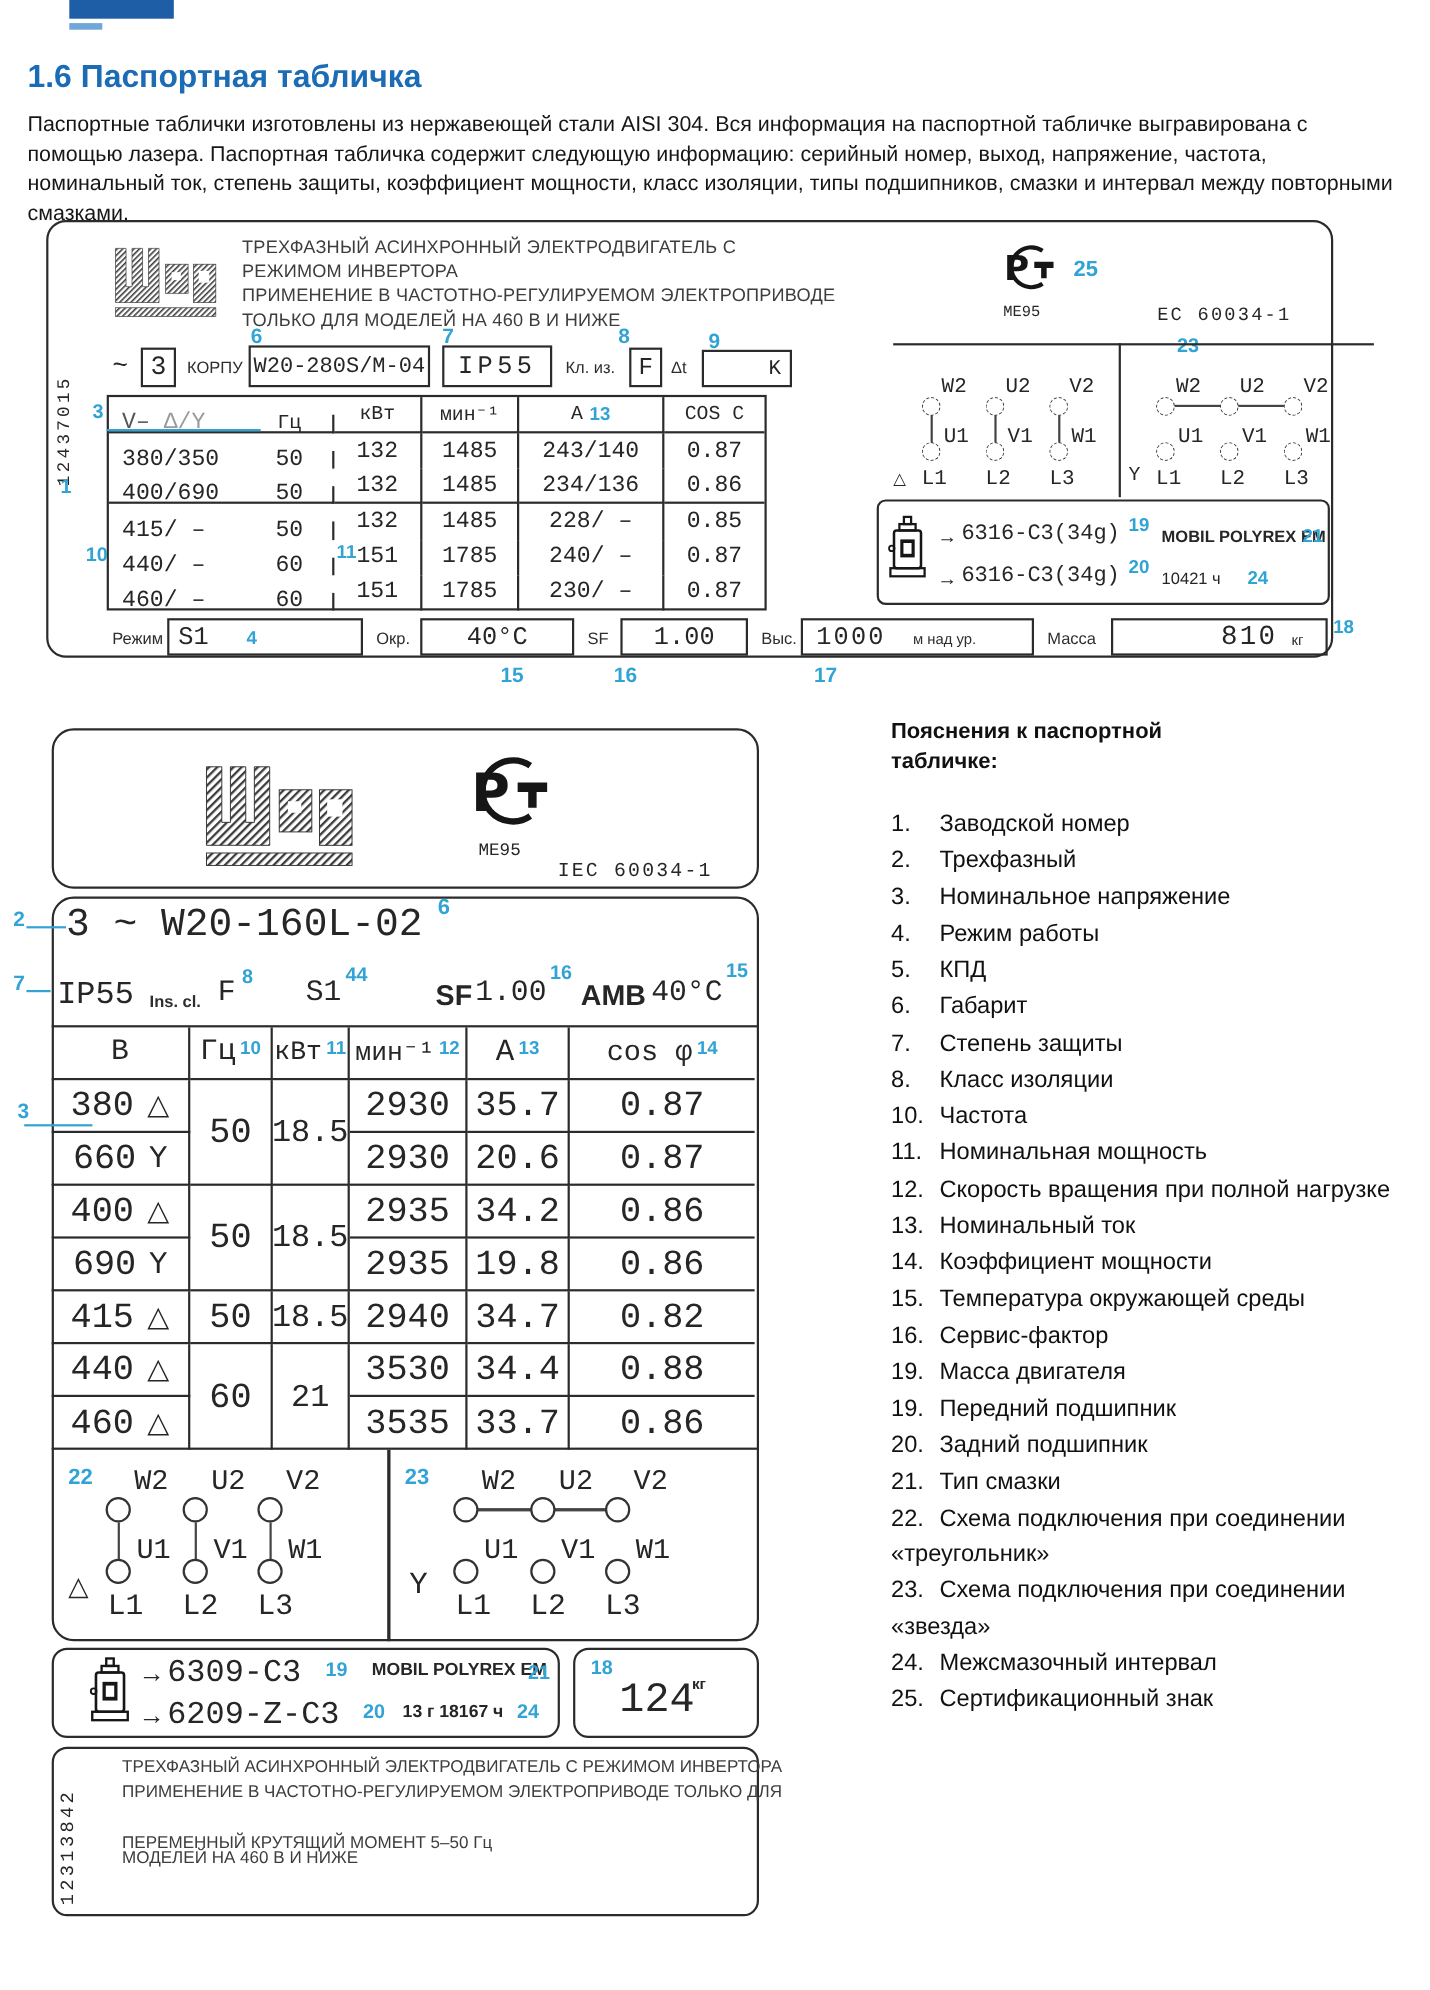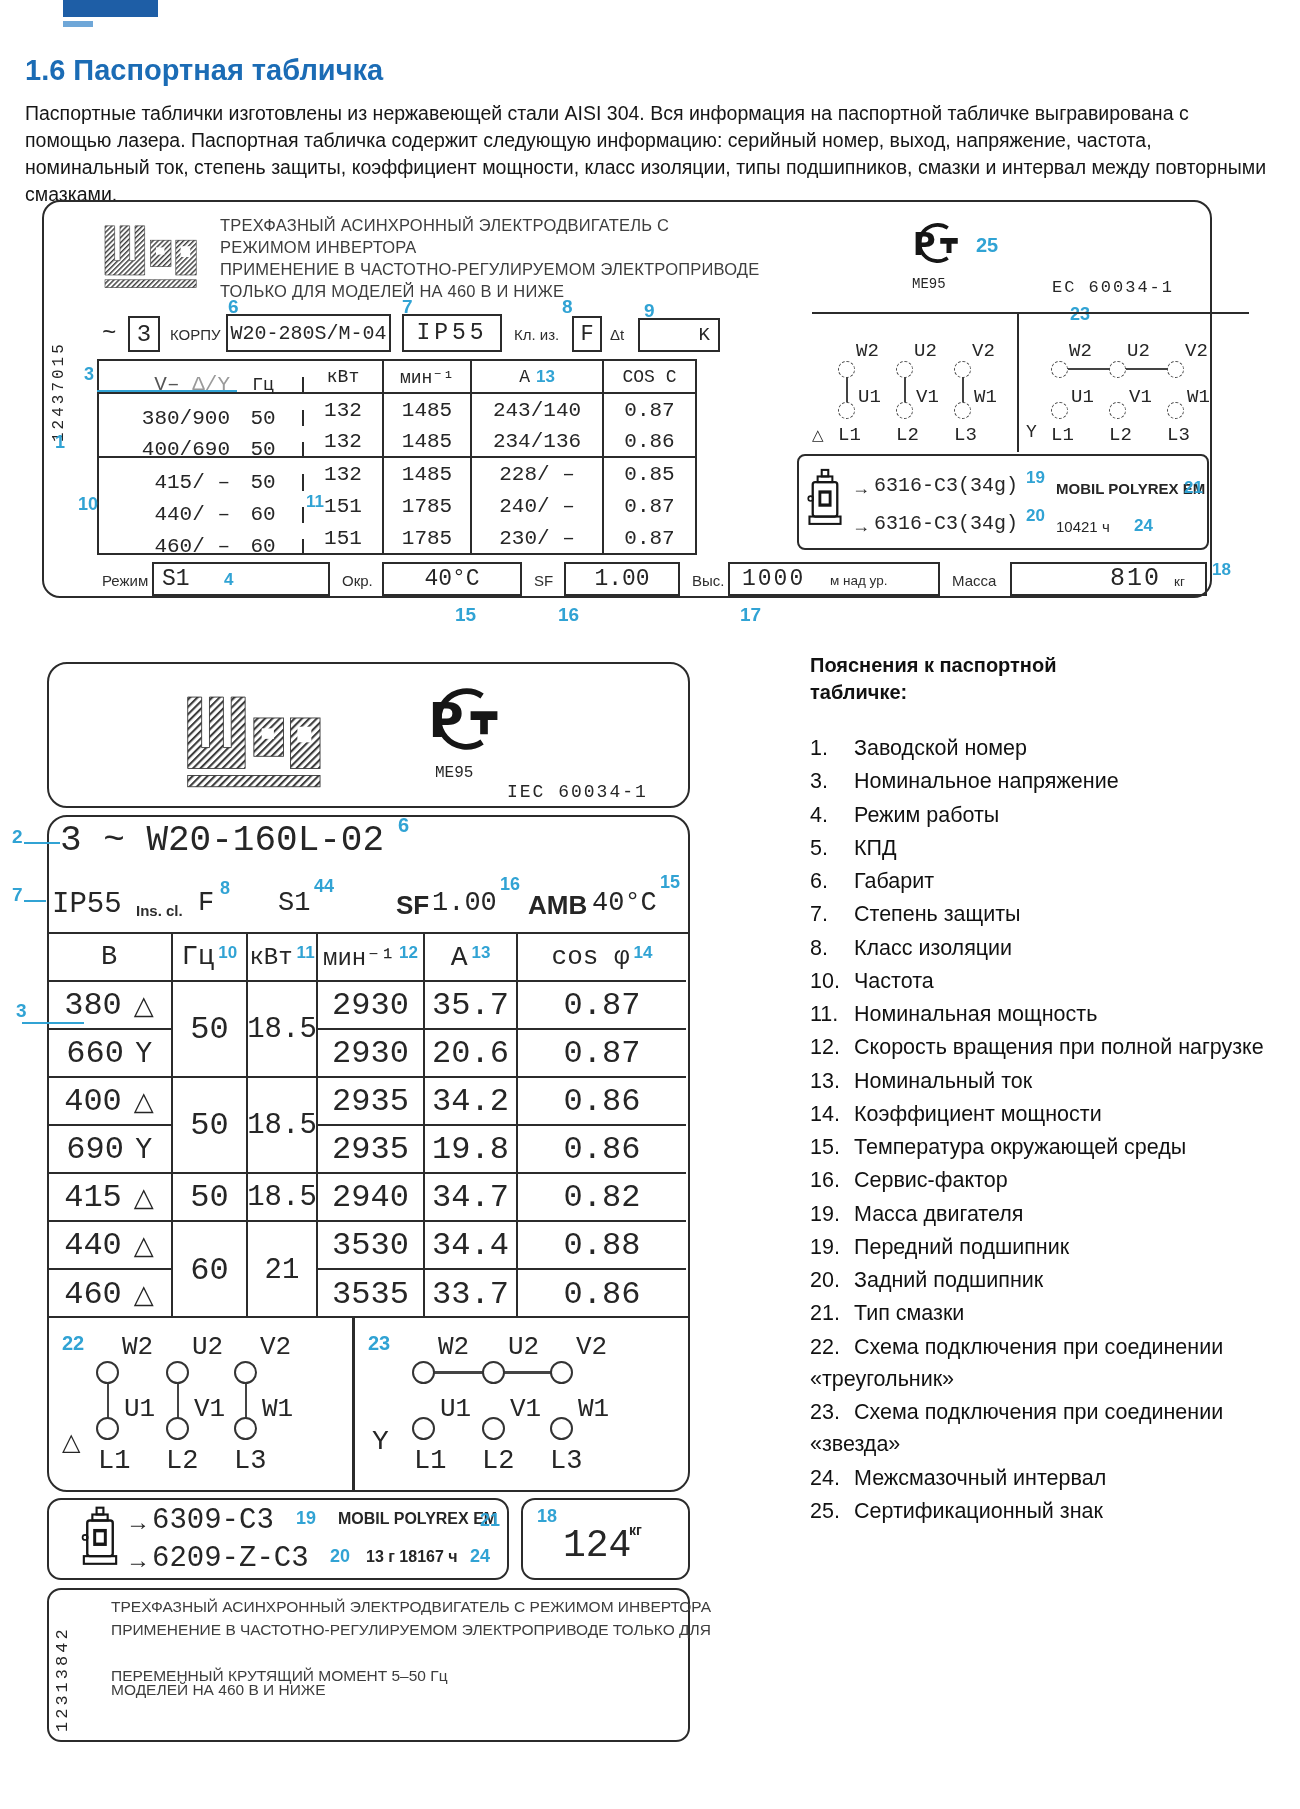--- a/index.html
+++ b/index.html
@@ -26,21 +26,21 @@
   .circ{position:absolute;width:17px;height:17px;border:1.6px dashed #444;border-radius:50%;background:#fff;}
   .circ2{position:absolute;width:23px;height:23px;border:2px solid #333;border-radius:50%;background:#fff;}
   .term{position:absolute;font-family:"Liberation Mono","DejaVu Sans Mono",monospace;color:var(--ink);white-space:nowrap;}
   .wire{position:absolute;background:#444;}
   
   #t1{display:grid;grid-template-columns:205px 80px 88px 132px 91px;grid-template-rows:33px repeat(5,32.2px);border:2px solid var(--ln);}
   #t1 .c{border-right:2px solid var(--ln);display:flex;align-items:center;justify-content:center;font-family:"Liberation Mono","DejaVu Sans Mono",monospace;font-size:21px;color:var(--ink);white-space:nowrap;}
   #t1 .nr{border-right:none;}
   #t1 .hb{border-bottom:2px solid var(--ln);}
   #t1 .gb{border-bottom:2px solid var(--ln);}
-  #t1 .vv{justify-content:flex-end;padding:0 6px 0 12px;margin-top:16px;}
+  #t1 .vv{justify-content:space-between;padding:0 6px 0 12px;margin-top:16px;}
   #t1 .hz{width:66px;text-align:center;display:inline-block;}
   #t1 .hd{font-size:18px;}
   
   #t2{display:grid;grid-template-columns:126px 75px 70px 107px 93px 168px;grid-template-rows:48px repeat(7,48px);border-top:2.5px solid var(--ln);border-bottom:2.5px solid var(--ln);}
   #t2 .c{border-right:2.5px solid var(--ln);border-bottom:2.5px solid var(--ln);display:flex;align-items:center;justify-content:center;font-family:"Liberation Mono","DejaVu Sans Mono",monospace;font-size:32px;color:var(--ink);white-space:nowrap;}
   #t2 .nr{border-right:none;}
   #t2 .nb{border-bottom:none;}
   #t2 .hd{font-size:24px;font-family:"Liberation Mono","DejaVu Sans Mono",monospace;}
   #t2 sup{font-size:17px;color:var(--callout);font-family:"Liberation Sans",sans-serif;font-weight:bold;margin-left:4px;position:relative;top:-4px;}
   .sym{font-size:26px;margin-left:12px;font-family:"DejaVu Sans",sans-serif;font-weight:400;}
@@ -125,21 +125,21 @@
         </div>
       <div class="c hb hd">
           <span>A</span>
           <sup class="cs" style="margin-left:6px;">13</sup>
         </div>
       <div class="c hb hd nr">
           <span>COS C</span>
         </div>
 
       <div class="c vv">
-          <span>380/900</span>
+          <span>380/350</span>
           <span class="hz">50</span>
         </div>
       <div class="c">
           <span>132</span>
         </div>
       <div class="c">
           <span>1485</span>
         </div>
       <div class="c">
           <span>243/140</span>
@@ -578,20 +578,21 @@
     <div class="abs mono vert" style="left:4px;top:10px;height:132px;font-size:17px;color:var(--ink);">12313842</div>
     <div class="abs" style="left:62px;top:8px;font-size:15.5px;color:#3d3d3d;white-space:nowrap;">ТРЕХФАЗНЫЙ АСИНХРОННЫЙ ЭЛЕКТРОДВИГАТЕЛЬ С РЕЖИМОМ ИНВЕРТОРА</div>
     <div class="abs" style="left:62px;top:31px;font-size:15.5px;color:#3d3d3d;white-space:nowrap;">ПРИМЕНЕНИЕ В ЧАСТОТНО-РЕГУЛИРУЕМОМ ЭЛЕКТРОПРИВОДЕ ТОЛЬКО ДЛЯ</div>
     <div class="abs" style="left:62px;top:54px;font-size:15.5px;color:#3d3d3d;white-space:nowrap;margin-top:37px;">МОДЕЛЕЙ НА 460 В И НИЖЕ</div>
     <div class="abs" style="left:62px;top:77px;font-size:15.5px;color:#3d3d3d;white-space:nowrap;">ПЕРЕМЕННЫЙ КРУТЯЩИЙ МОМЕНТ 5–50 Гц</div>
   </div>
 
   <div class="abs" style="left:810px;top:652px;width:458px;">
     <div style="font-size:20px;font-weight:bold;color:#111;width:330px;line-height:1.35;margin-bottom:26px;">Пояснения к паспортной табличке:</div>
     <div class="lg-item"><span class="lg-num">1.</span><span>Заводской номер</span></div>
+    <div class="lg-item"><span class="lg-num">2.</span><span>Трехфазный</span></div>
     <div class="lg-item"><span class="lg-num">3.</span><span>Номинальное напряжение</span></div>
     <div class="lg-item"><span class="lg-num">4.</span><span>Режим работы</span></div>
     <div class="lg-item"><span class="lg-num">5.</span><span>КПД</span></div>
     <div class="lg-item"><span class="lg-num">6.</span><span>Габарит</span></div>
     <div class="lg-item"><span class="lg-num">7.</span><span>Степень защиты</span></div>
     <div class="lg-item"><span class="lg-num">8.</span><span>Класс изоляции</span></div>
     <div class="lg-item"><span class="lg-num">10.</span><span>Частота</span></div>
     <div class="lg-item"><span class="lg-num">11.</span><span>Номинальная мощность</span></div>
     <div class="lg-item"><span class="lg-num">12.</span><span>Скорость вращения при полной нагрузке</span></div>
     <div class="lg-item"><span class="lg-num">13.</span><span>Номинальный ток</span></div>

